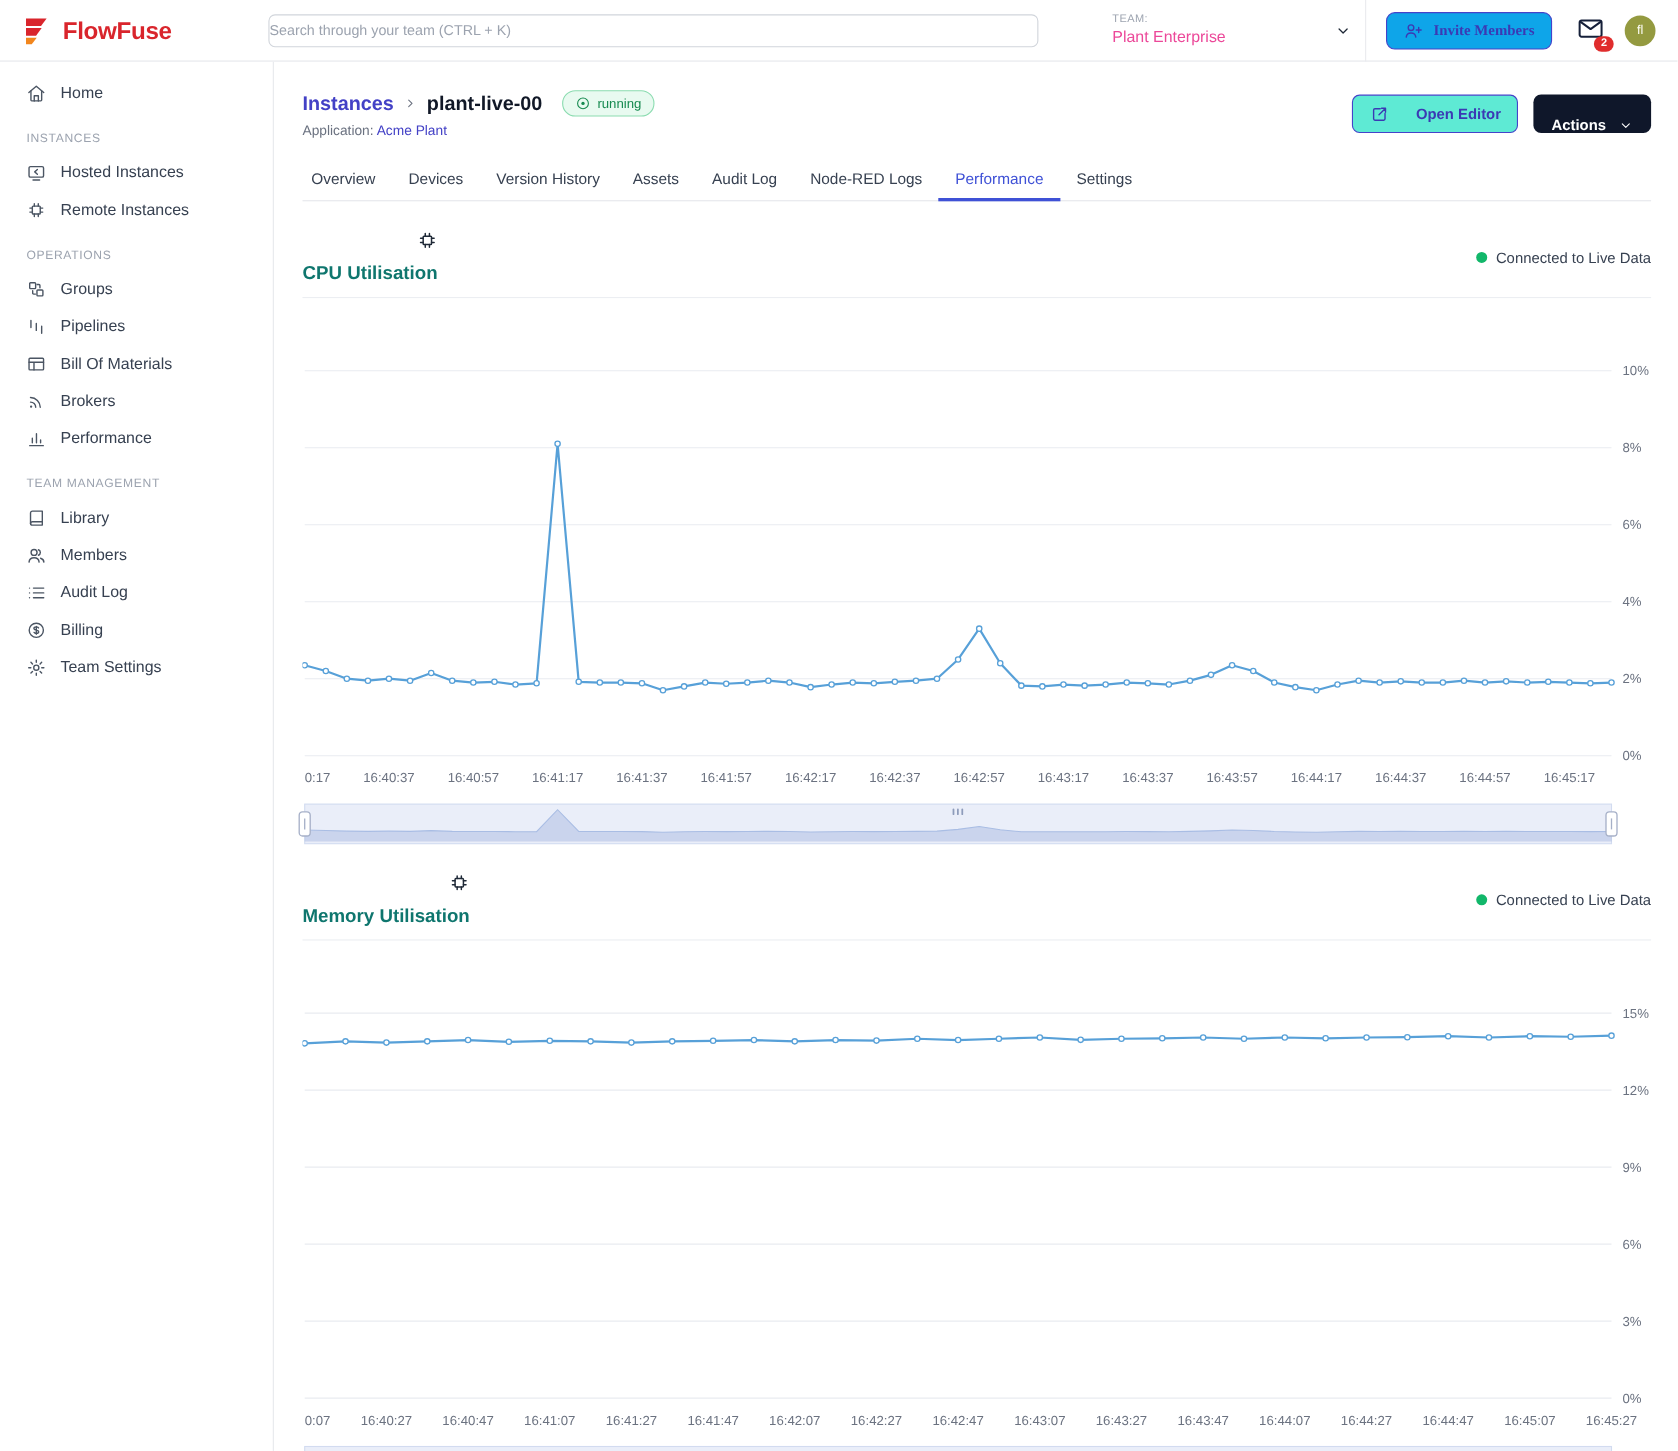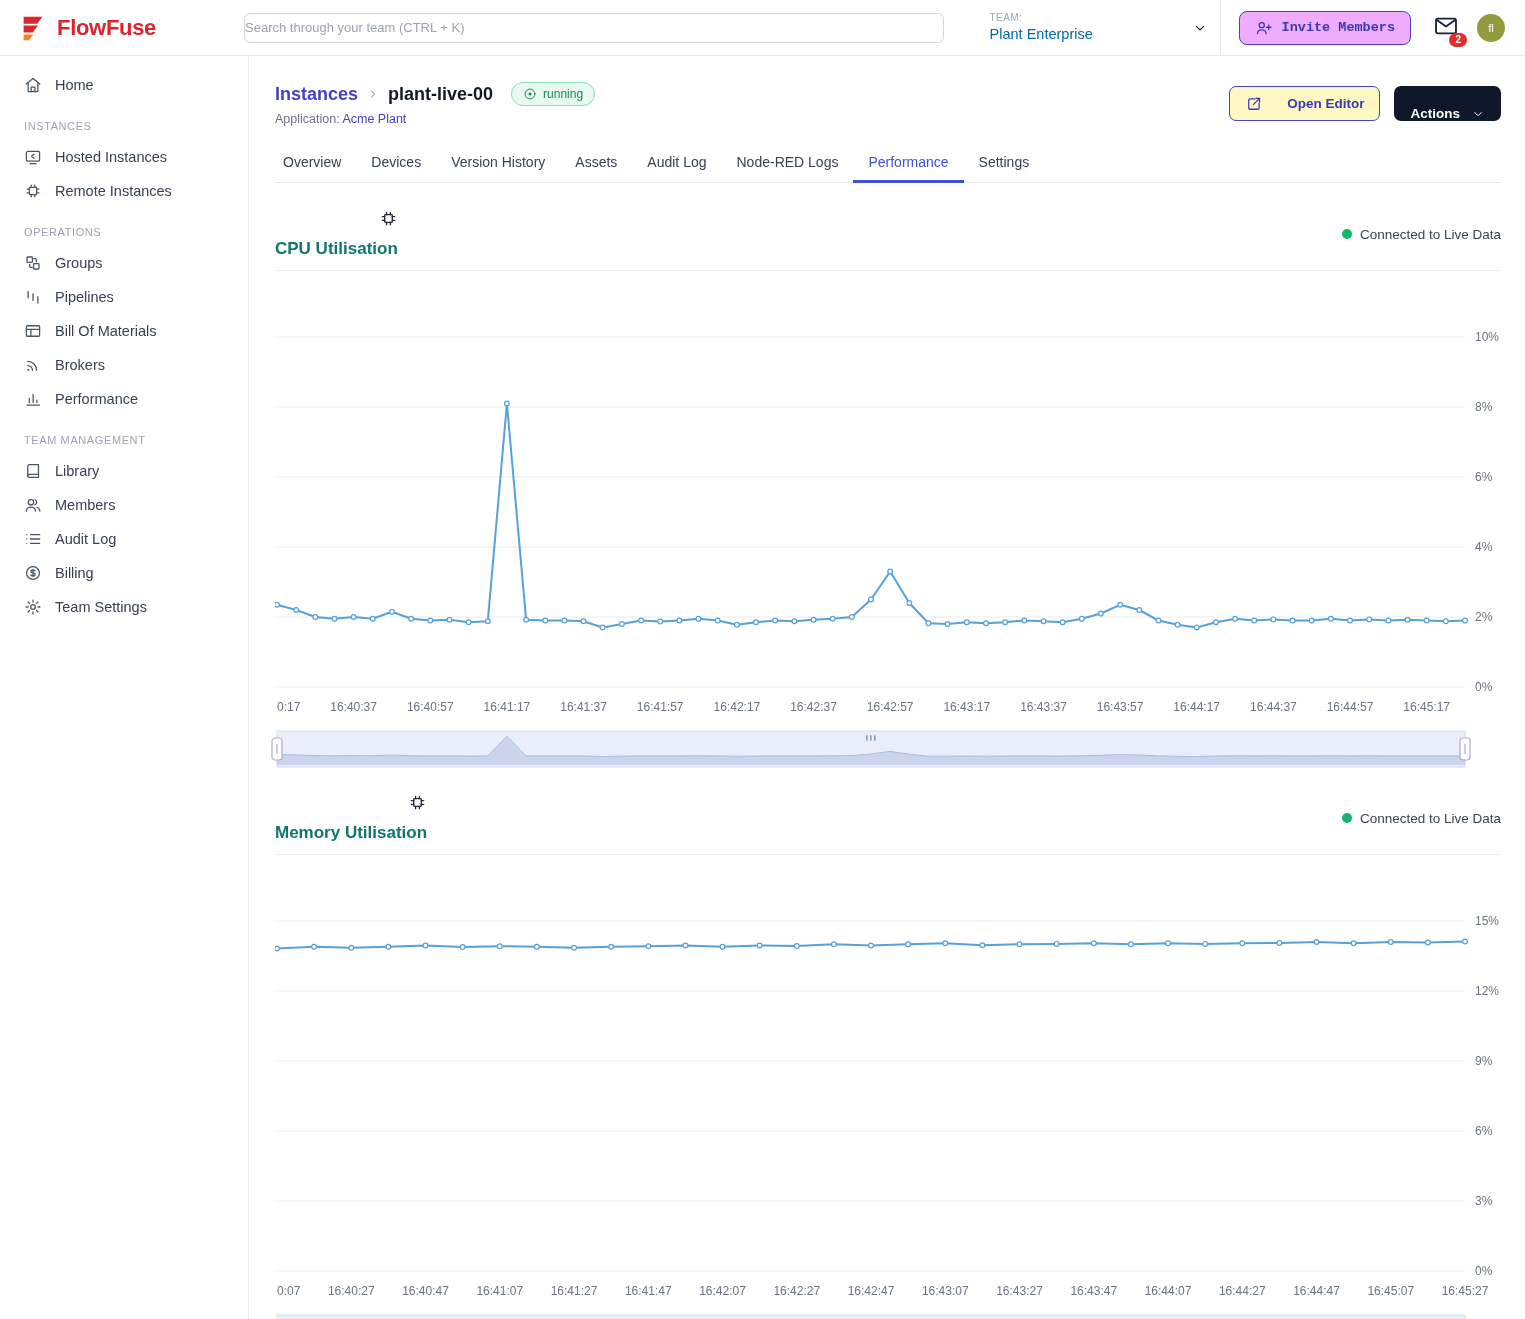--- a/index.html
+++ b/index.html
@@ -13,27 +13,27 @@
   .logo{display:flex;align-items:center;gap:9px;padding-left:18px;width:244px;cursor:pointer;}
   .logo-mark{width:30px;height:30px;}
   .logo-text{font-size:22px;font-weight:bold;color:#d9252c;letter-spacing:-.3px;}
   .search{width:700px;height:30px;border:1px solid #d1d5db;border-radius:6px;padding:0 0;
     font-size:13px;color:#374151;outline:none;font-family:inherit;background:#fff;}
   .search::placeholder{color:#9ca3af;}
   .spacer{flex:1;}
   .team-select{display:flex;align-items:center;justify-content:space-between;width:218px;cursor:pointer;margin-right:12px;}
   .team-text{display:flex;flex-direction:column;line-height:1.25;}
   .team-label{font-size:10px;color:#9ca3af;letter-spacing:.4px;}
-  .team-name{font-size:14.5px;color:#0369a1;} .i14{width:14px;height:14px;} .i16{width:16px;height:16px;}
+  .team-name{font-size:14.5px;color:#ec4899;} .i14{width:14px;height:14px;} .i16{width:16px;height:16px;}
   .i18{width:18px;height:18px;} .i19{width:19px;height:19px;} .i26{width:26px;height:26px;}
   .c-gray{color:#6b7280;} .c-dark{color:#1f2937;}
   .vdiv{width:1px;height:56px;background:#e9eaee;}
   .btn-invite{display:flex;align-items:center;gap:9px;margin-left:18px;height:34px;padding:0 15px;
-    background:#f0abfc;border:1px solid #4543c9;border-radius:8px;color:#3b39b4;font-size:13.5px;
-    font-weight:bold;cursor:pointer;font-family:Liberation Mono, monospace;}
+    background:#0ea5e9;border:1px solid #4543c9;border-radius:8px;color:#3b39b4;font-size:13.5px;
+    font-weight:bold;cursor:pointer;font-family:Liberation Serif, serif;}
   .notif{position:relative;margin-left:22px;background:none;border:none;cursor:pointer;color:#16203a;}
   .badge{position:absolute;right:-8px;bottom:-5px;background:#e02d2d;color:#fff;font-size:10px;
     font-weight:bold;border-radius:9px;padding:2px 6px;line-height:1;}
   .avatar{width:28px;height:28px;border-radius:50%;background:#949a40;color:#fdfdf4;font-size:11.5px;
     display:flex;align-items:center;justify-content:center;margin:0 20px 0 18px;cursor:pointer;}
   
   .sidebar{position:absolute;top:56px;left:0;width:249px;height:1263px;background:#fff;
     border-right:1px solid #e5e7eb;padding-top:12px;}
   .side-item{display:flex;align-items:center;gap:13px;padding:8px 24px;font-size:14.5px;
     color:#374151;cursor:pointer;}
@@ -43,21 +43,21 @@
   .main{position:absolute;top:56px;left:249px;width:1276px;padding:0 24px 30px 26px;background:#fff;}
   .page-head{position:relative;padding-top:26px;}
   .crumbs{display:flex;align-items:center;gap:8px;}
   .crumb-root{font-size:18px;font-weight:600;color:#4341c6;cursor:pointer;}
   .crumb-name{font-size:18px;font-weight:bold;color:#111827;}
   .badge-running{display:inline-flex;align-items:center;gap:6px;margin-left:10px;padding:4px 11px;
     border:1px solid #8bdcb0;background:#e8faf0;color:#178a50;border-radius:999px;font-size:12px;cursor:default;}
   .app-line{margin-top:6px;font-size:12.5px;color:#6b7280;}
   .app-link{color:#4341c6;cursor:pointer;}
   .head-actions{position:absolute;right:0;top:30px;display:flex;gap:14px;}
-  .btn-outline{display:flex;align-items:center;gap:24px;height:35px;padding:0 15px;background:#fef9c3;
+  .btn-outline{display:flex;align-items:center;gap:24px;height:35px;padding:0 15px;background:#5eead4;
     border:1px solid #4543c9;border-radius:7px;color:#3b39b4;font-size:13.5px;font-weight:bold;
     cursor:pointer;font-family:inherit;}
   .btn-primary{display:flex;align-items:flex-end;gap:11px;height:35px;padding:0 16px;background:#0f172a;
     border:none;border-radius:7px;color:#fff;font-size:13.5px;font-weight:bold;cursor:pointer;font-family:inherit;}
   
   .tabs{display:flex;margin-top:18px;border-bottom:1px solid #e5e7eb;}
   .tab{padding:10px 15px;font-size:14px;color:#374151;cursor:pointer;margin-bottom:-1px;}
   .tab:first-child{padding-left:8px;}
   .tab.active{color:#3f51d6;border-bottom:3px solid #3f51d6;}
   

